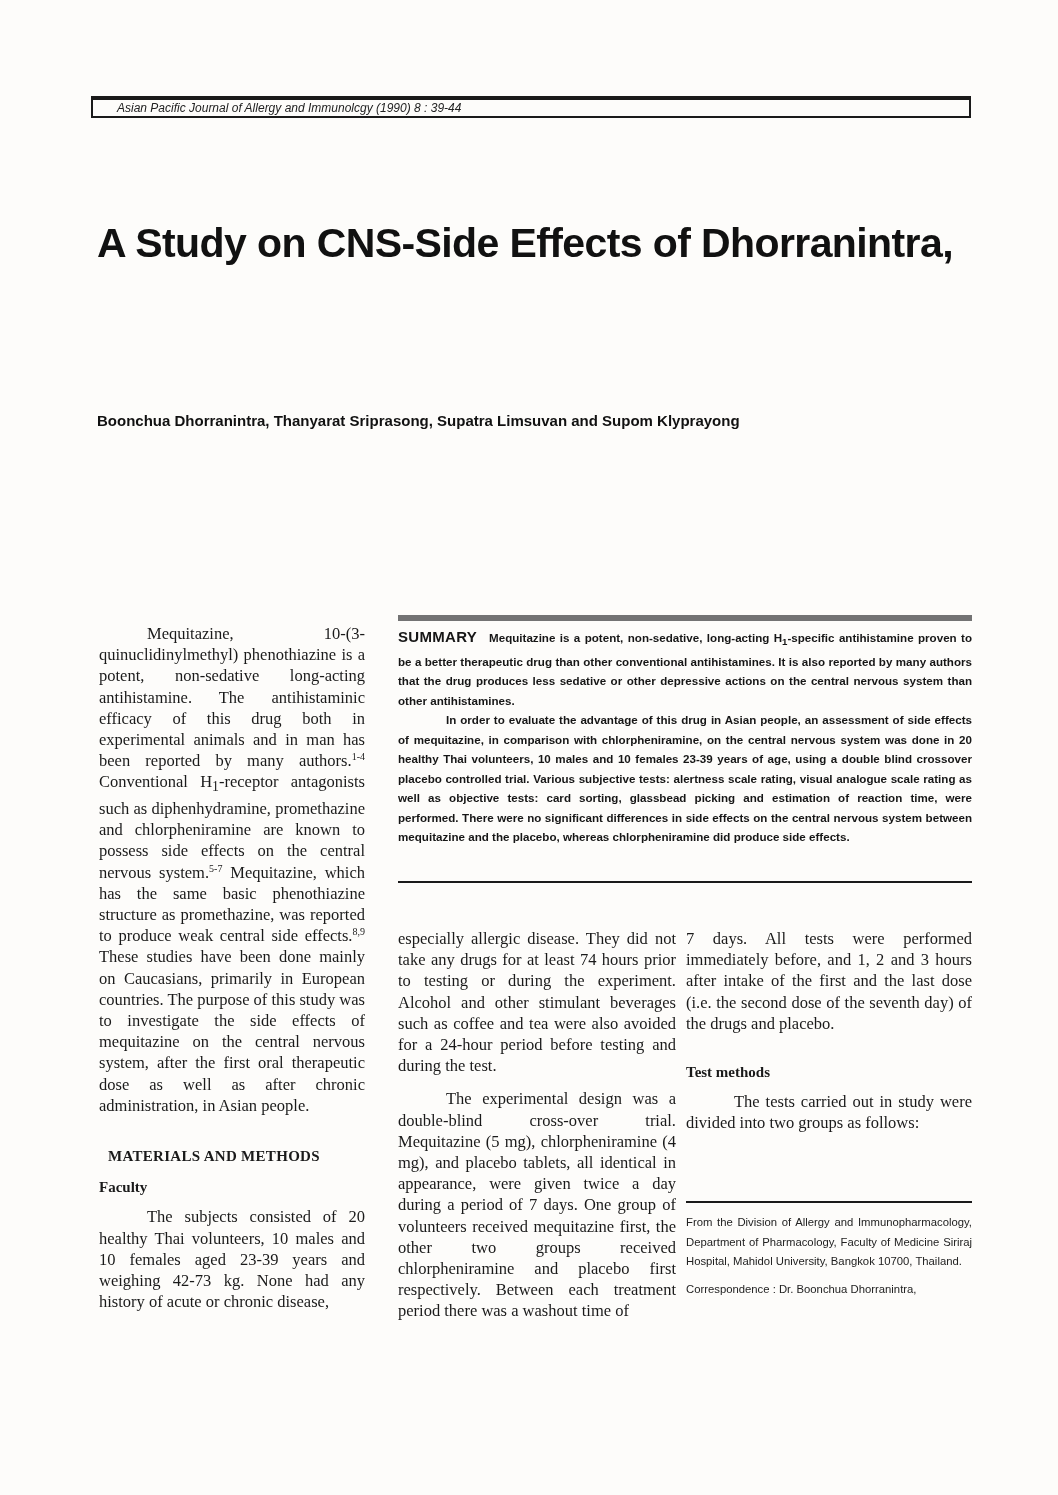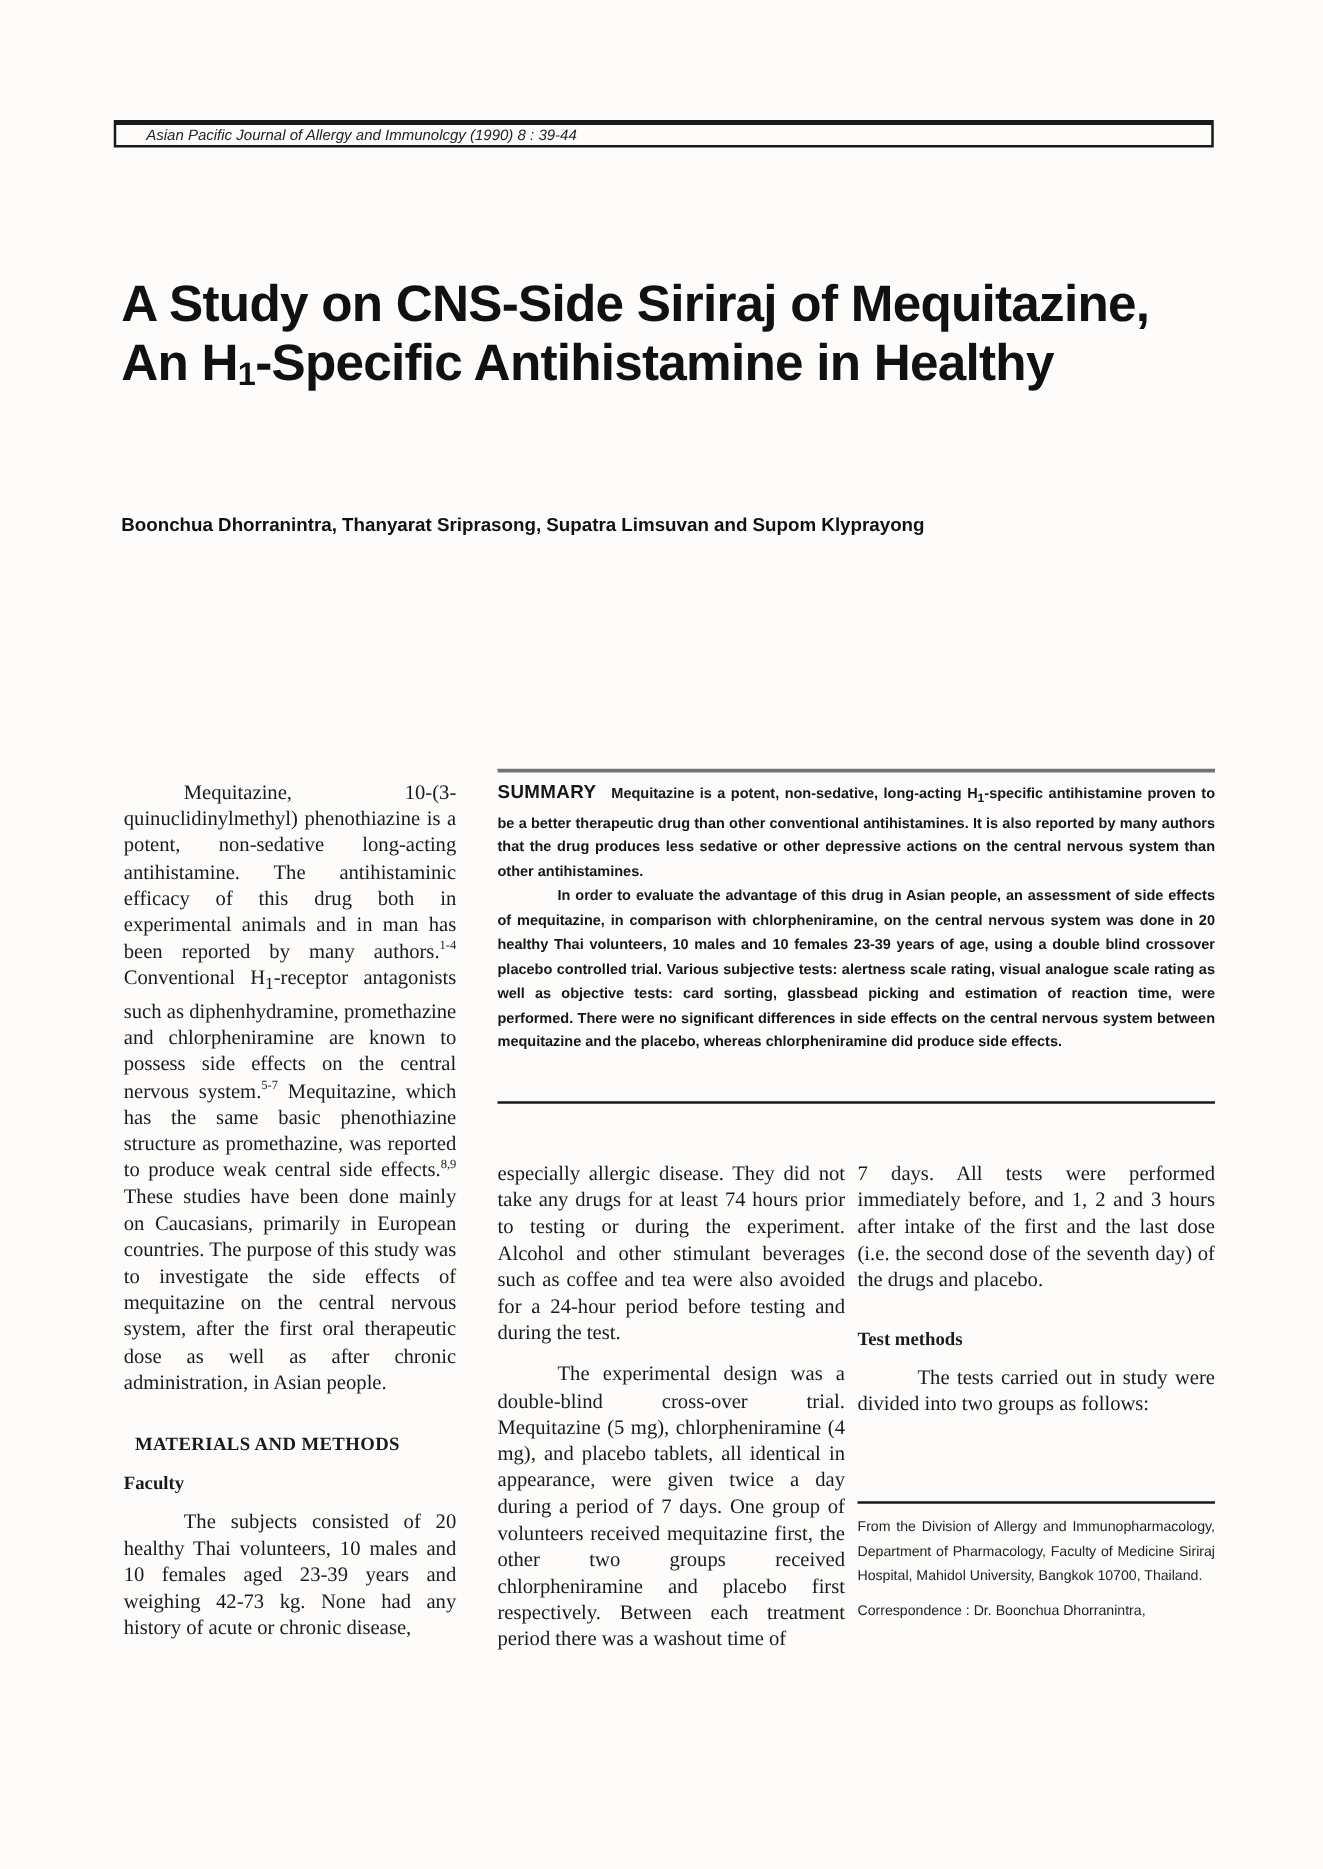--- a/index.html
+++ b/index.html
@@ -33,21 +33,21 @@
   .col2 { left: 398px; top: 928px; width: 278px; }
   .col3 { left: 686px; top: 928px; width: 286px; }
   sup { font-size: 10px; line-height: 0; }
   .h-section {
     font-family: "Liberation Serif", serif; font-weight: bold; font-size: 15px;
     margin: 30px 0 8px 9px; letter-spacing: 0.3px;
   }
   .h-sub { font-family: "Liberation Serif", serif; font-weight: bold; font-size: 15px; margin: 10px 0 8px 0; }
   .summary {
     position: absolute; left: 398px; top: 615px; width: 574px;
-    border-top: 3px solid #737373; border-bottom: 2px solid #1a1a1a;
+    border-top: 6px solid #737373; border-bottom: 2px solid #1a1a1a;
     padding: 6px 0 32px 0; height: 268px; box-sizing: border-box;
     font-family: "Liberation Sans", sans-serif; font-weight: bold; font-size: 11.6px;
     line-height: 19.5px; text-align: justify; color: #161616;
   }
   .summary p { margin: 0; }
   .summary p.indent { text-indent: 48px; }
   .summary .label { font-size: 15px; margin-right: 12px; letter-spacing: 0.3px; }
   .footnote {
     position: absolute; left: 686px; top: 1201px; width: 286px;
     border-top: 2px solid #1a1a1a; padding-top: 10px;
@@ -57,22 +57,21 @@
   .footnote p { margin: 0 0 8px 0; }
 </style>
 </head>
 <body>
 
 <div class="journal-header">
   <span>Asian Pacific Journal of Allergy and Immunolcgy (1990) 8 : 39-44</span>
 </div>
 
 <div class="title">
-  <div>A Study on CNS-Side Siriraj of Mequitazine,</div>
-  <div><span>An H</span><span class="sub">1</span><span>-Specific Antihistamine in Healthy</span></div>
+  <div>A Study on CNS-Side Effects of Dhorranintra,</div>
 </div>
 
 <div class="authors">Boonchua Dhorranintra, Thanyarat Sriprasong, Supatra Limsuvan and Supom Klyprayong</div>
 
 <div class="col col1">
   <p><span>Mequitazine, 10-(3-quinuclidinylmethyl) phenothiazine is a potent, non-sedative long-acting antihistamine. The antihistaminic efficacy of this drug both in experimental animals and in man has been reported by many authors.</span><sup>1-4</sup><span> Conventional H</span><sub>1</sub><span>-receptor antagonists such as diphenhydramine, promethazine and chlorpheniramine are known to possess side effects on the central nervous system.</span><sup>5-7</sup><span> Mequitazine, which has the same basic phenothiazine structure as promethazine, was reported to produce weak central side effects.</span><sup>8,9</sup><span> These studies have been done mainly on Caucasians, primarily in European countries. The purpose of this study was to investigate the side effects of mequitazine on the central nervous system, after the first oral therapeutic dose as well as after chronic administration, in Asian people.</span></p>
   <div class="h-section">MATERIALS AND METHODS</div>
   <div class="h-sub">Faculty</div>
   <p>The subjects consisted of 20 healthy Thai volunteers, 10 males and 10 females aged 23-39 years and weighing 42-73 kg. None had any history of acute or chronic disease,</p>
 </div>

